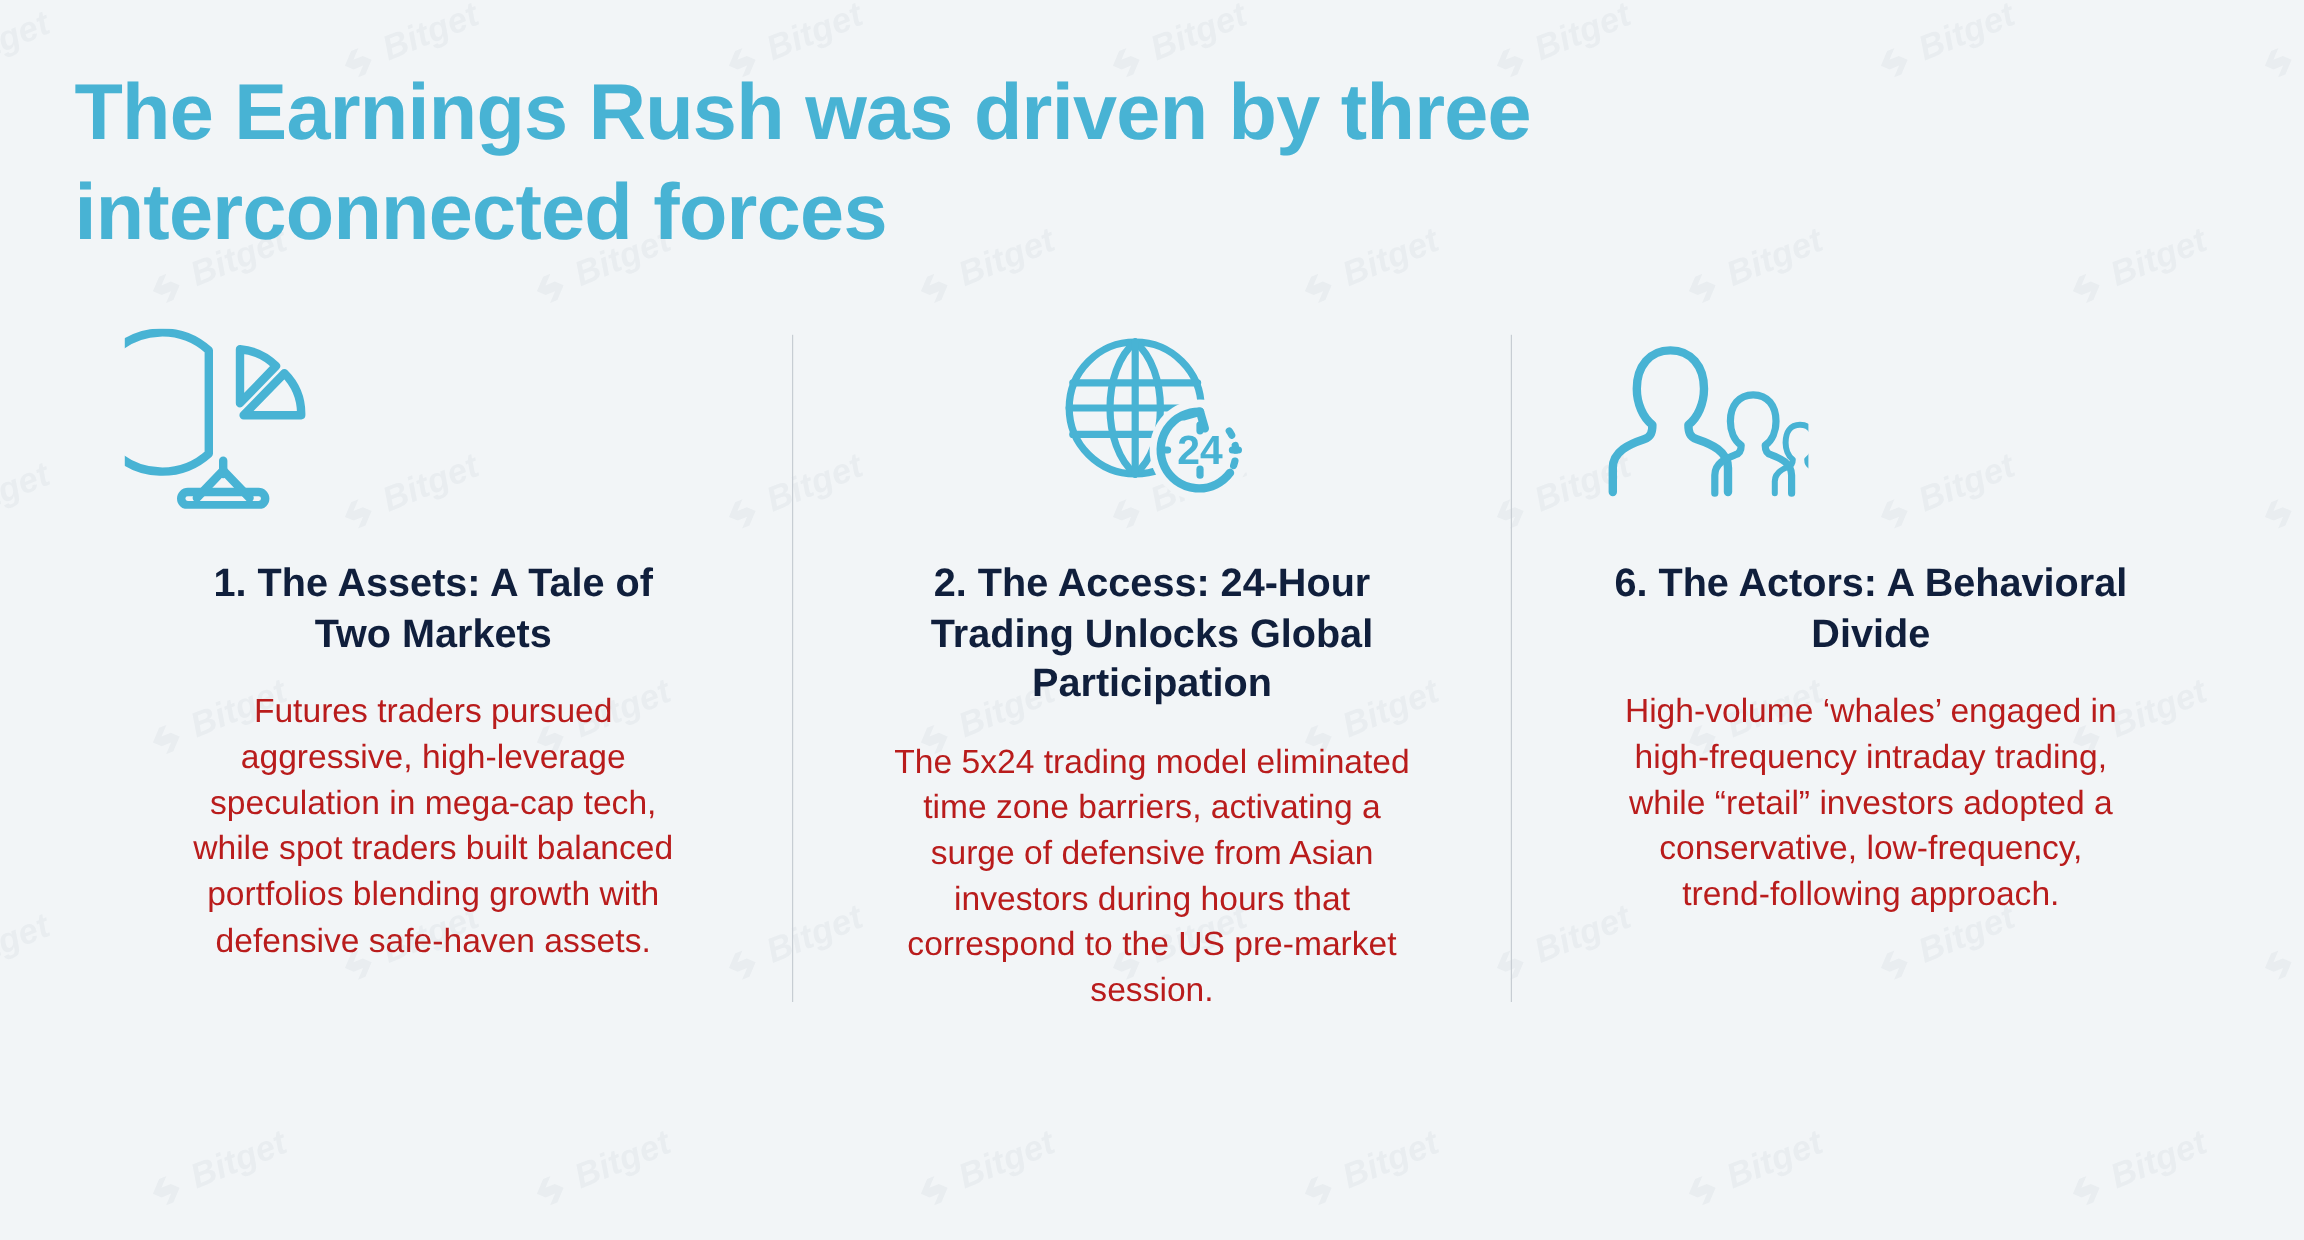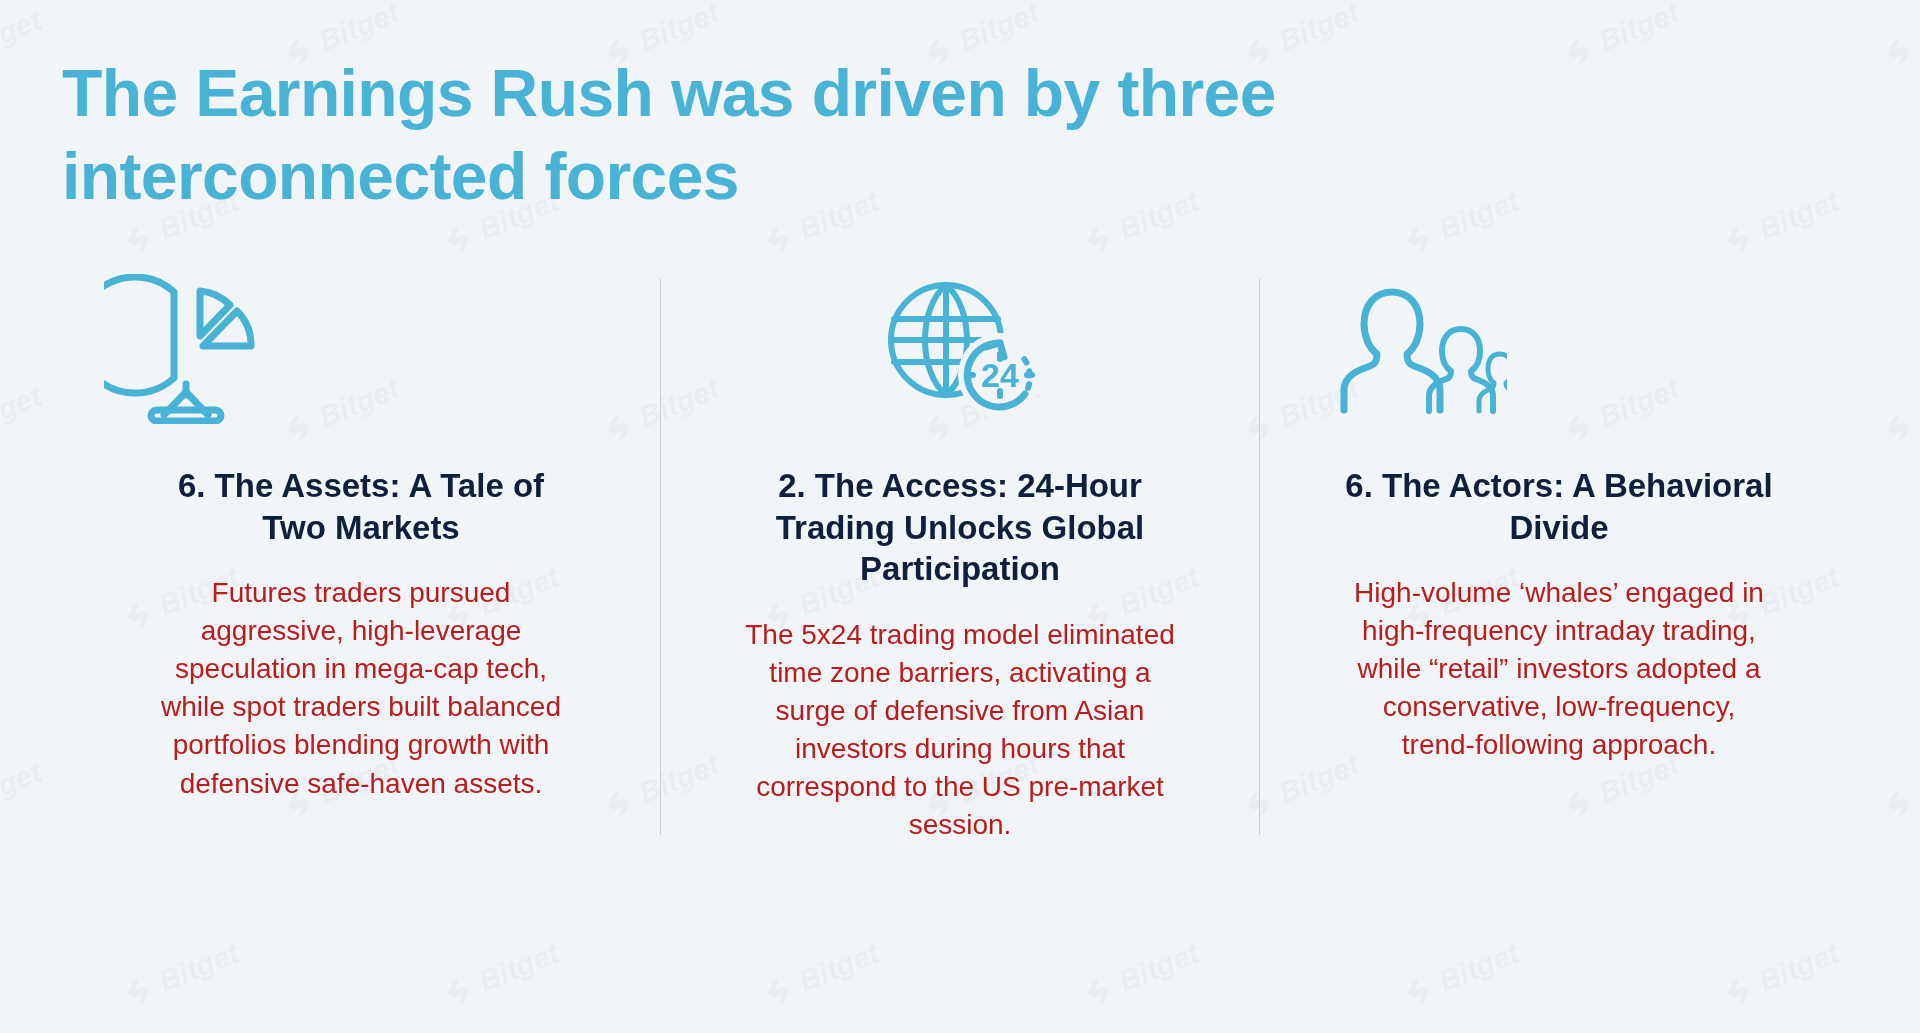--- a/index.html
+++ b/index.html
@@ -372,21 +372,21 @@
             <path d="M133 37 A48 48 0 0 1 147 72 L99 72 Z"></path>
 
             <path d="M82 110 L82 121"></path>
 
             <path d="M82 118 L60 141 M82 118 L104 141"></path>
 
             <rect x="47" y="136" width="70" height="11" rx="5.5"></rect>
           </g>
         </svg>
       </div>
-      <div class="col-heading">6. The Assets: A Tale of Two Markets</div>
+      <div class="col-heading">1. The Assets: A Tale of Two Markets</div>
       <div class="col-body">Futures traders pursued aggressive, high-leverage speculation in mega-cap tech, while spot traders built balanced portfolios blending growth with defensive safe-haven assets.</div>
     </div>
 
     <div class="col-divider"></div>
 
     <div class="column col-2">
       <div class="icon-wrap">
         <svg width="175" height="150" viewBox="0 0 175 150" fill="none">
           <g stroke="#48b3d4" stroke-width="6" fill="none" stroke-linecap="round">
 

